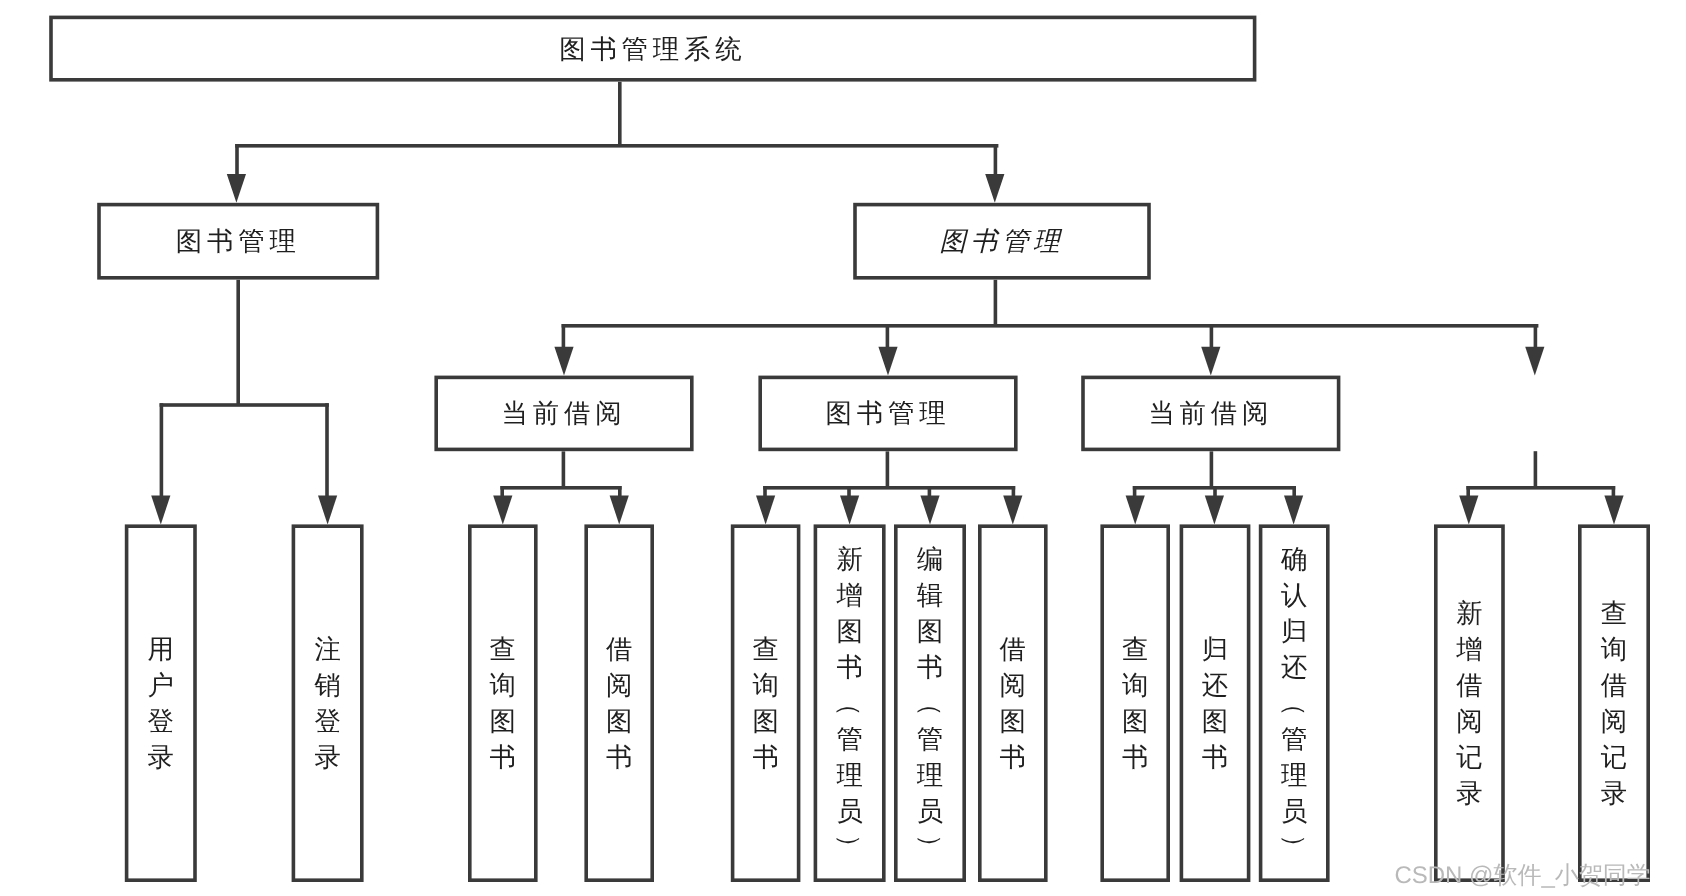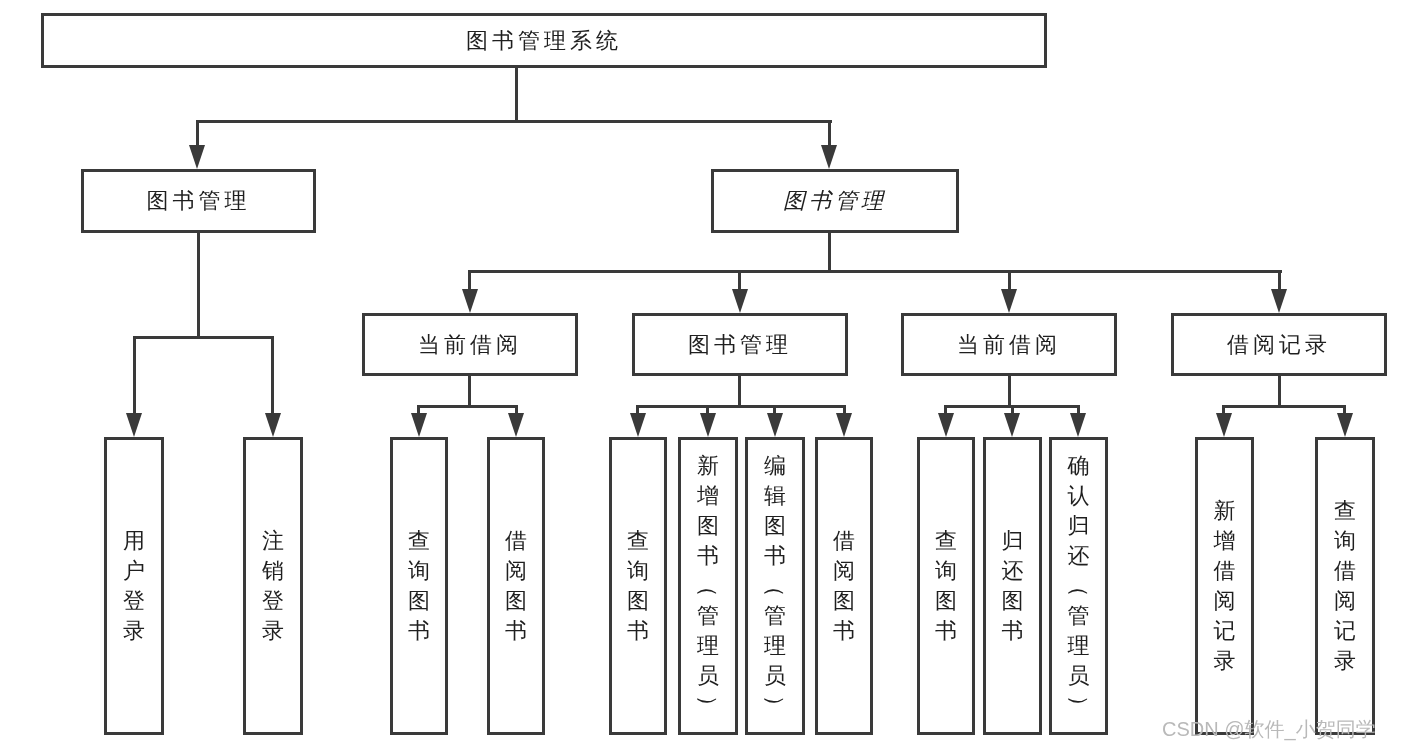--- a/index.html
+++ b/index.html
@@ -105,23 +105,20 @@
 
   <div class="box" style="left:362px; top:313px; width:216px; height:63px;">
     <span class="hlabel">当前借阅</span>
   </div>
   <div class="box" style="left:632px; top:313px; width:216px; height:63px;">
     <span class="hlabel">图书管理</span>
   </div>
   <div class="box" style="left:901px; top:313px; width:216px; height:63px;">
     <span class="hlabel">当前借阅</span>
   </div>
-  <div class="box" style="left:1171px; top:313px; width:216px; height:63px;">
-    <span class="hlabel">借阅记录</span>
-  </div>
 
   <div class="line" style="left:468px; top:376px; width:3px; height:30px;"></div>
   <div class="line" style="left:417px; top:405px; width:101px; height:3px;"></div>
   <div class="line" style="left:417px; top:405px; width:3px; height:10px;"></div>
   <div class="arrow" style="left:411px; top:413px;"></div>
   <div class="line" style="left:515px; top:405px; width:3px; height:10px;"></div>
   <div class="arrow" style="left:508px; top:413px;"></div>
 
   <div class="line" style="left:738px; top:376px; width:3px; height:30px;"></div>
   <div class="line" style="left:636px; top:405px; width:210px; height:3px;"></div>

